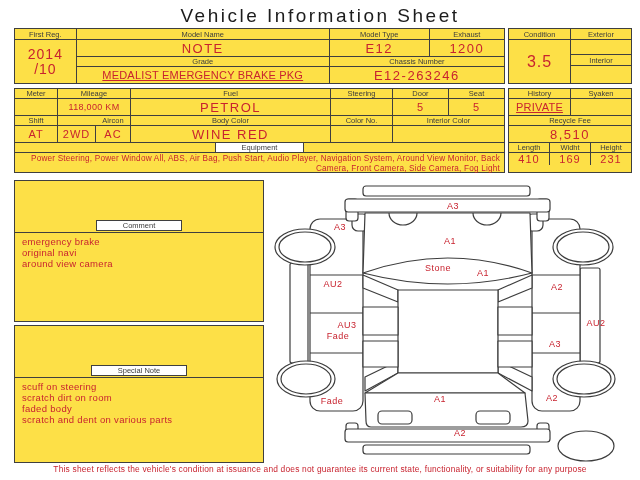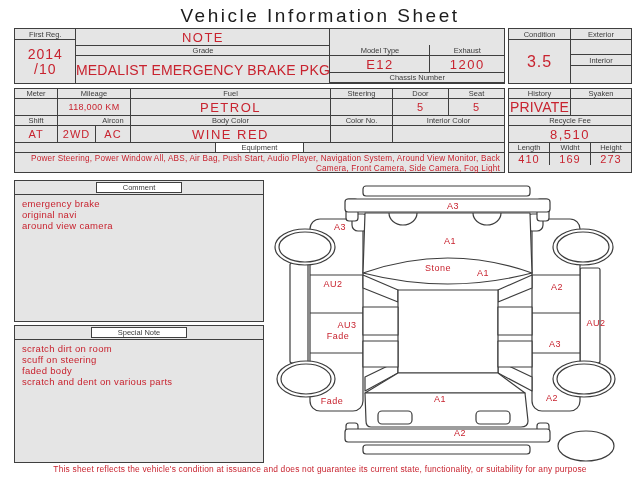--- a/index.html
+++ b/index.html
@@ -5,38 +5,38 @@
   :root{
     --red:#c8232f;
     --ink:#3c3c3c;
     --line:#3f3f3f;
   }
   html,body{margin:0;padding:0;background:#fff;}
   #page{position:relative;width:640px;height:480px;background:#fff;overflow:hidden;
         font-family:"Liberation Sans",sans-serif;color:var(--ink);}
   .title{position:absolute;left:0;top:5px;width:640px;text-align:center;
          font-size:19px;letter-spacing:2.5px;color:#1c1c1c;}
-  .block{position:absolute;border:1px solid var(--line);background:#e5e5e5;box-sizing:border-box;}
+  .block{position:absolute;border:1px solid var(--line);background:#fde047;box-sizing:border-box;}
   .row{display:flex;box-sizing:border-box;}
   .c{box-sizing:border-box;display:flex;align-items:center;justify-content:center;
      overflow:hidden;white-space:nowrap;}
   .col{display:flex;flex-direction:column;box-sizing:border-box;}
   .br{border-right:1px solid var(--line);}
   .bb{border-bottom:1px solid var(--line);}
   .hd{font-size:7.5px;color:var(--ink);}
   .val{color:var(--red);}
   .v-lg{font-size:13px;letter-spacing:1.5px;}
   .v-md{font-size:11px;letter-spacing:1px;}
   .v-sm{font-size:9px;letter-spacing:.3px;}
-  .v-xs{font-size:14px;letter-spacing:.2px;}
+  .v-xs{font-size:11px;letter-spacing:.2px;text-decoration:underline;}
   .firstreg{font-size:14px;line-height:15px;letter-spacing:1px;text-align:center;}
   .cond{font-size:16px;letter-spacing:1px;}
   .boxedhd{display:inline-block;border:1px solid var(--line);padding:0 26px;
            font-size:7.5px;line-height:9px;background:#fff;}
-  .bandhd{display:flex;align-items:center;justify-content:center;border-bottom:1px solid var(--line);}
+  .bandhd{display:flex;align-items:center;justify-content:center;border-bottom:1px solid var(--line);margin-top:38px;}
   .equip{display:block;font-size:8.2px;line-height:9.6px;letter-spacing:.2px;color:var(--red);
          padding:1px 4px;white-space:normal;text-align:right;align-items:flex-start;justify-content:flex-start;}
   .notelines{padding:3px 7px;color:var(--red);font-size:9.5px;line-height:11px;letter-spacing:.3px;}
   .footer{position:absolute;left:0;top:464px;width:640px;text-align:center;
           color:var(--red);font-size:8.4px;letter-spacing:.2px;}
   #diagram{position:absolute;left:270px;top:183px;width:370px;height:285px;}
   #diagram svg{position:absolute;left:0;top:0;}
   .mark{position:absolute;transform:translate(-50%,-50%);color:var(--red);
         font-size:9px;letter-spacing:.5px;white-space:nowrap;}
 </style>
@@ -52,26 +52,27 @@
       <div class="col br" style="width:62px;">
         <div class="c hd bb" style="height:11px;">First Reg.</div>
         <div class="c val firstreg" style="flex:1;">
           <div>
               <div>2014</div>
               <div>/10</div>
             </div>
         </div>
       </div>
       <div class="col br" style="width:254px;">
+        <div class="c hd bb" style="height:11px;">Model Name</div>
         <div class="c val v-lg bb" style="height:17px;">NOTE</div>
         <div class="c hd bb" style="height:10px;">Grade</div>
         <div class="c val v-xs" style="flex:1;">MEDALIST EMERGENCY BRAKE PKG</div>
       </div>
       <div class="col" style="width:175px;">
-        <div class="row bb" style="height:11px;margin-top:16px;">
+        <div class="row bb" style="height:11px;">
           <div class="c hd br" style="width:100px;">Model Type</div>
           <div class="c hd" style="flex:1;">Exhaust</div>
         </div>
         <div class="row bb" style="height:17px;">
           <div class="c val v-lg br" style="width:100px;">E12</div>
           <div class="c val v-lg" style="flex:1;">1200</div>
         </div>
         <div class="c hd bb" style="height:10px;">Chassis Number</div>
         <div class="c val v-lg" style="flex:1;">E12-263246</div>
       </div>
@@ -144,42 +145,42 @@
     <div class="c hd bb" style="height:10px;">Recycle Fee</div>
     <div class="c val v-lg bb" style="height:17px;">8,510</div>
     <div class="row bb" style="height:10px;">
       <div class="c hd br" style="width:41px;">Length</div>
       <div class="c hd br" style="width:41px;">Widht</div>
       <div class="c hd" style="flex:1;">Height</div>
     </div>
     <div class="row" style="flex:1;">
       <div class="c val v-md br" style="width:41px;">410</div>
       <div class="c val v-md br" style="width:41px;">169</div>
-      <div class="c val v-md" style="flex:1;">273</div>
+      <div class="c val v-md" style="flex:1;">231</div>
     </div>
   </div>
 
   <div class="block" style="left:14px;top:180px;width:250px;height:142px;">
     <div class="bandhd" style="height:13px;">
       <span class="boxedhd">Comment</span>
     </div>
     <div class="notelines" id="comment-lines">
         <div>emergency brake</div>
         <div>original navi</div>
         <div>around view camera</div>
       </div>
   </div>
 
   <div class="block" style="left:14px;top:325px;width:250px;height:138px;">
     <div class="bandhd" style="height:13px;">
       <span class="boxedhd">Special Note</span>
     </div>
     <div class="notelines" id="special-note-lines">
+        <div>scuff on steering</div>
         <div>scratch dirt on room</div>
-        <div>scuff on steering</div>
         <div>faded body</div>
         <div>scratch and dent on various parts</div>
       </div>
   </div>
 
   <div id="diagram">
     <svg width="370" height="285" viewBox="0 0 370 285">
       <g fill="#fff" stroke="#3d3d3d" stroke-width="1.2" stroke-linejoin="round">
 
         <rect x="20" y="80" width="18" height="100" rx="2"></rect>

